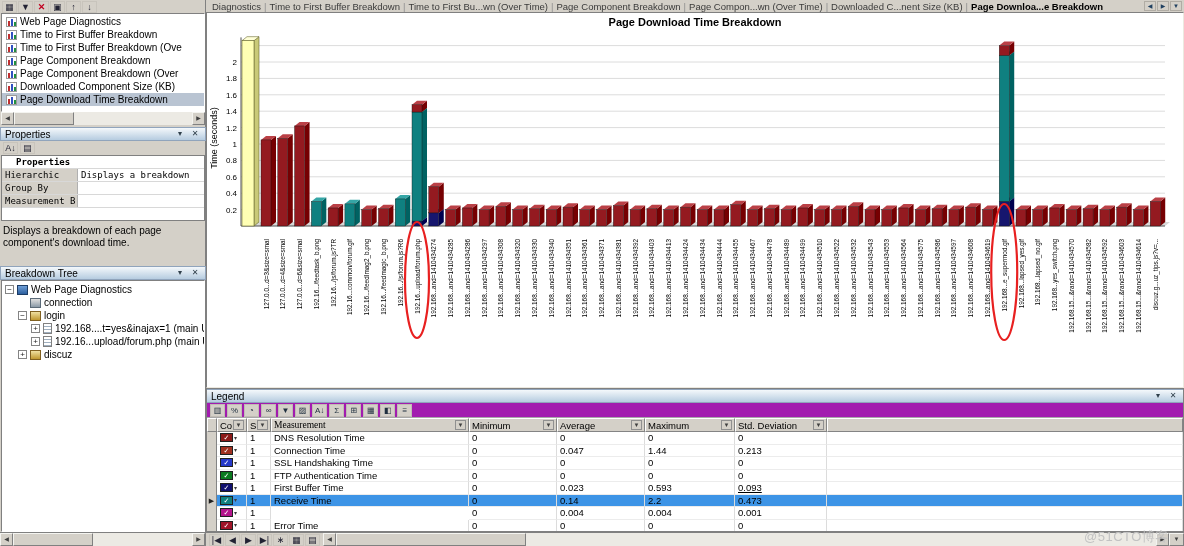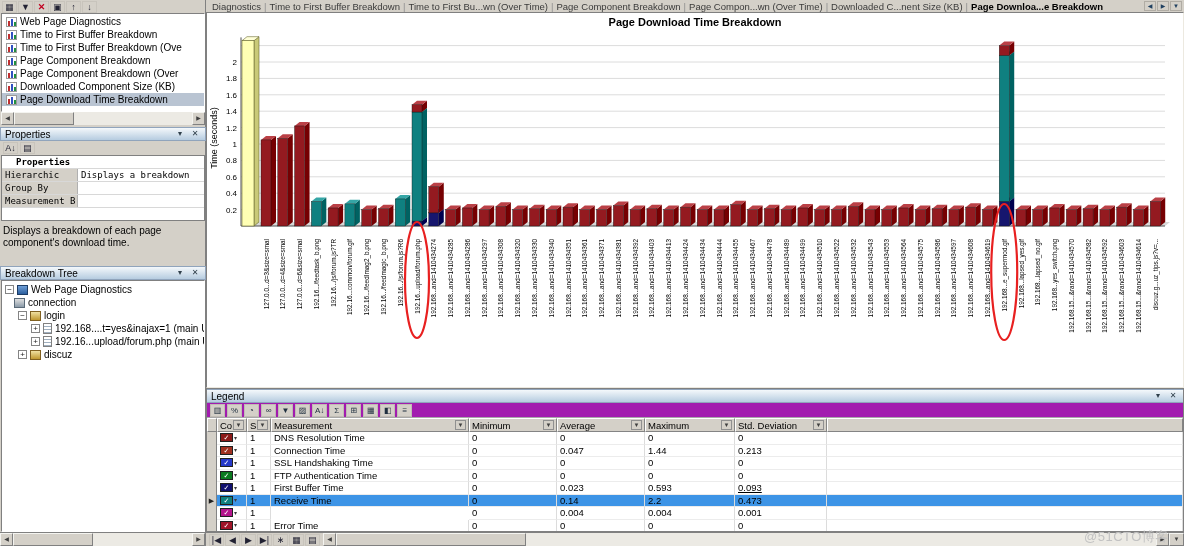--- a/index.html
+++ b/index.html
@@ -159,21 +159,21 @@
     <span class="ttl">Breakdown Tree</span>
     <span class="hbtn">▾</span>
     <span class="hbtn">✕</span>
   </div>
   <div class="bt" style="top:280px;height:252px" id="bt-tree">
       <div class="bt-row" style="padding-left: 3px;">
         <span class="exp">−</span>
         <span class="ico-diag"></span>
         <span class="bt-label">Web Page Diagnostics</span>
       </div>
-      <div class="bt-row" style="">
+      <div class="bt-row" style="padding-left: 16px;">
         <span class="expsp"></span>
         <span class="ico-conn"></span>
         <span class="bt-label">connection</span>
       </div>
       <div class="bt-row" style="padding-left: 16px;">
         <span class="exp">−</span>
         <span class="ico-tx"></span>
         <span class="bt-label">login</span>
       </div>
       <div class="bt-row" style="padding-left: 29px;">
@@ -509,21 +509,21 @@
       <div class="lg-hrow" id="lg-hrow">
           <div class="lg-hc" style="flex: 0 0 10px;"></div>
           <div class="lg-hc" style="flex: 0 0 30px;">
             <span class="lbl">Col</span>
             <span class="ddbtn">▼</span>
           </div>
           <div class="lg-hc" style="flex: 0 0 24px;">
             <span class="lbl">Sca</span>
             <span class="ddbtn">▼</span>
           </div>
-          <div class="lg-hc" style="flex: 0 0 198px;">
+          <div class="lg-hc" style="flex: 0 0 198px; font-family: Liberation Serif, serif;">
             <span class="lbl">Measurement</span>
             <span class="ddbtn">▼</span>
           </div>
           <div class="lg-hc" style="flex: 0 0 88px;">
             <span class="lbl">Minimum</span>
             <span class="ddbtn">▼</span>
           </div>
           <div class="lg-hc" style="flex: 0 0 88px;">
             <span class="lbl">Average</span>
             <span class="ddbtn">▼</span>

